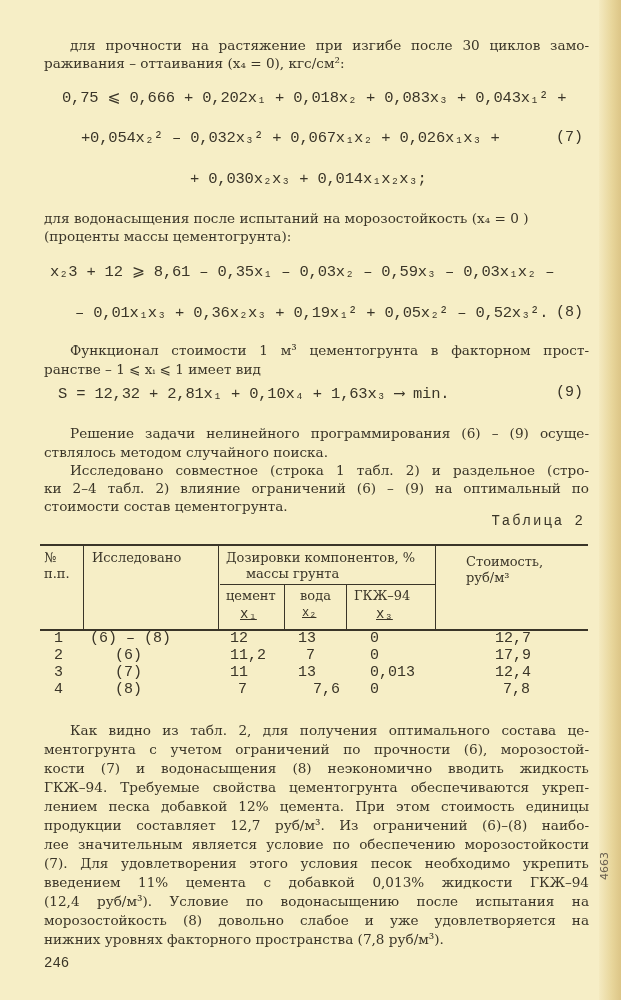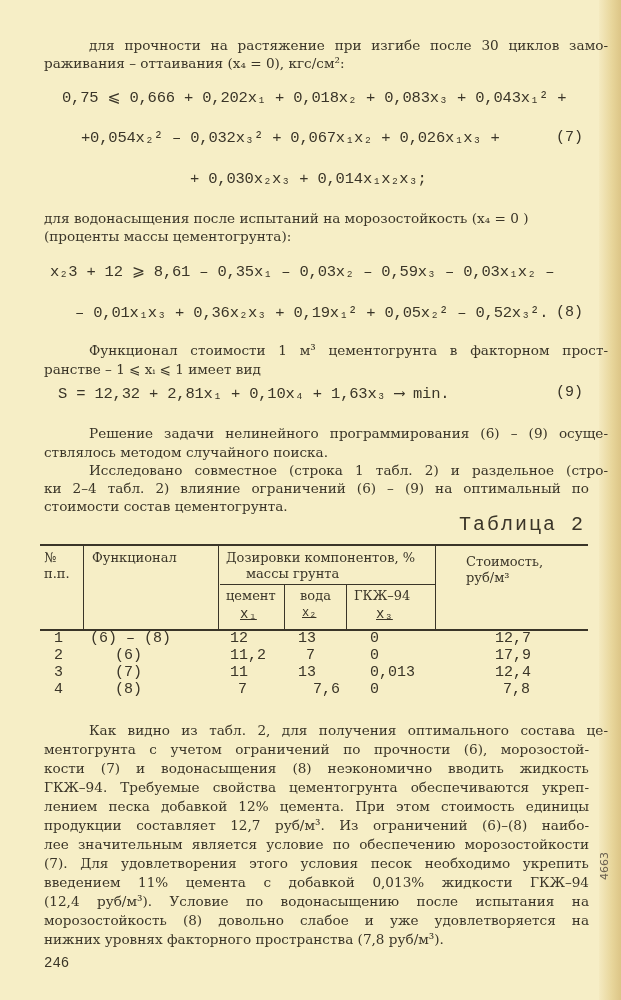--- a/index.html
+++ b/index.html
@@ -12,28 +12,28 @@
   }
   .page-edge {
     position: absolute; top: 0; right: 0; width: 22px; height: 1000px;
     background: linear-gradient(to right, #f4eac0, #e7d59a 60%, #dcc587);
   }
   .mono { font-family: "Liberation Mono", "DejaVu Sans Mono", monospace; text-decoration: underline; }
   .line {
     position: absolute; left: 44px; width: 545px;
     font-size: 13.6px; line-height: 17px; white-space: nowrap;
   }
-  .indent { left: 70px; width: 519px; margin-left: 19px; }
+  .indent { left: 70px; width: 519px; }
   .just { text-align: justify; text-align-last: justify; }
   .formula {
     position: absolute; font-family: "Liberation Mono", "DejaVu Sans Mono", monospace;
     font-size: 15.5px; white-space: nowrap; letter-spacing: -0.2px;
   }
   .eqnum { position: absolute; right: 38px; font-family: "Liberation Mono", monospace; font-size: 15px; }
-  .caption { position: absolute; right: 36px; top: 513px; font-family: "Liberation Mono", monospace; font-size: 20px; letter-spacing: 2px; }
+  .caption { position: absolute; right: 36px; top: 513px; font-family: "Liberation Mono", monospace; font-size: 14px; letter-spacing: 2px; }
   
   .tbl { position: absolute; left: 40px; top: 544px; width: 548px; }
   .hline { position: absolute; left: 0; width: 548px; border-top: 2px solid #3a3528; }
   .vline { position: absolute; border-left: 1.5px solid #3a3528; }
   .cell { position: absolute; font-size: 13px; white-space: nowrap; }
   .td { position: absolute; font-family: "Liberation Mono", monospace; font-size: 15px; }
   .pagenum { position: absolute; left: 44px; top: 955px; font-size: 14px; font-family: "Liberation Mono", monospace; }
   .stamp {
     position: absolute; left: 598px; top: 880px; font-size: 11px; color: #6a6050;
     transform: rotate(-90deg); transform-origin: left top; font-family: "DejaVu Sans", sans-serif;
@@ -78,21 +78,21 @@
   <div class="hline" style="top:85px"></div>
   <div class="vline" style="left:43px; top:0; height:85px"></div>
   <div class="vline" style="left:178px; top:0; height:85px"></div>
   <div class="vline" style="left:395px; top:0; height:85px"></div>
   <div class="hline" style="left:180px; width:215px; top:40px; border-top-width:1.5px"></div>
   <div class="vline" style="left:244px; top:41px; height:44px"></div>
   <div class="vline" style="left:306px; top:41px; height:44px"></div>
 
   <div class="cell" style="left:4px; top:6px">№</div>
   <div class="cell" style="left:4px; top:22px">п.п.</div>
-  <div class="cell" style="left:52px; top:6px">Функционал</div>
+  <div class="cell" style="left:52px; top:6px">Исследовано</div>
   <div class="cell" style="left:186px; top:6px">Дозировки компонентов, %</div>
   <div class="cell" style="left:206px; top:22px">массы грунта</div>
   <div class="cell" style="left:186px; top:44px">цемент</div>
   <div class="cell mono" style="left:200px; top:62px; font-size:14px">x₁</div>
   <div class="cell" style="left:260px; top:44px">вода</div>
   <div class="cell mono" style="left:262px; top:62px; font-size:12px">x₂</div>
   <div class="cell" style="left:314px; top:44px">ГКЖ–94</div>
   <div class="cell mono" style="left:336px; top:62px; font-size:14px">x₃</div>
   <div class="cell" style="left:426px; top:10px">Стоимость,</div>
   <div class="cell" style="left:426px; top:26px">руб/м³</div>

